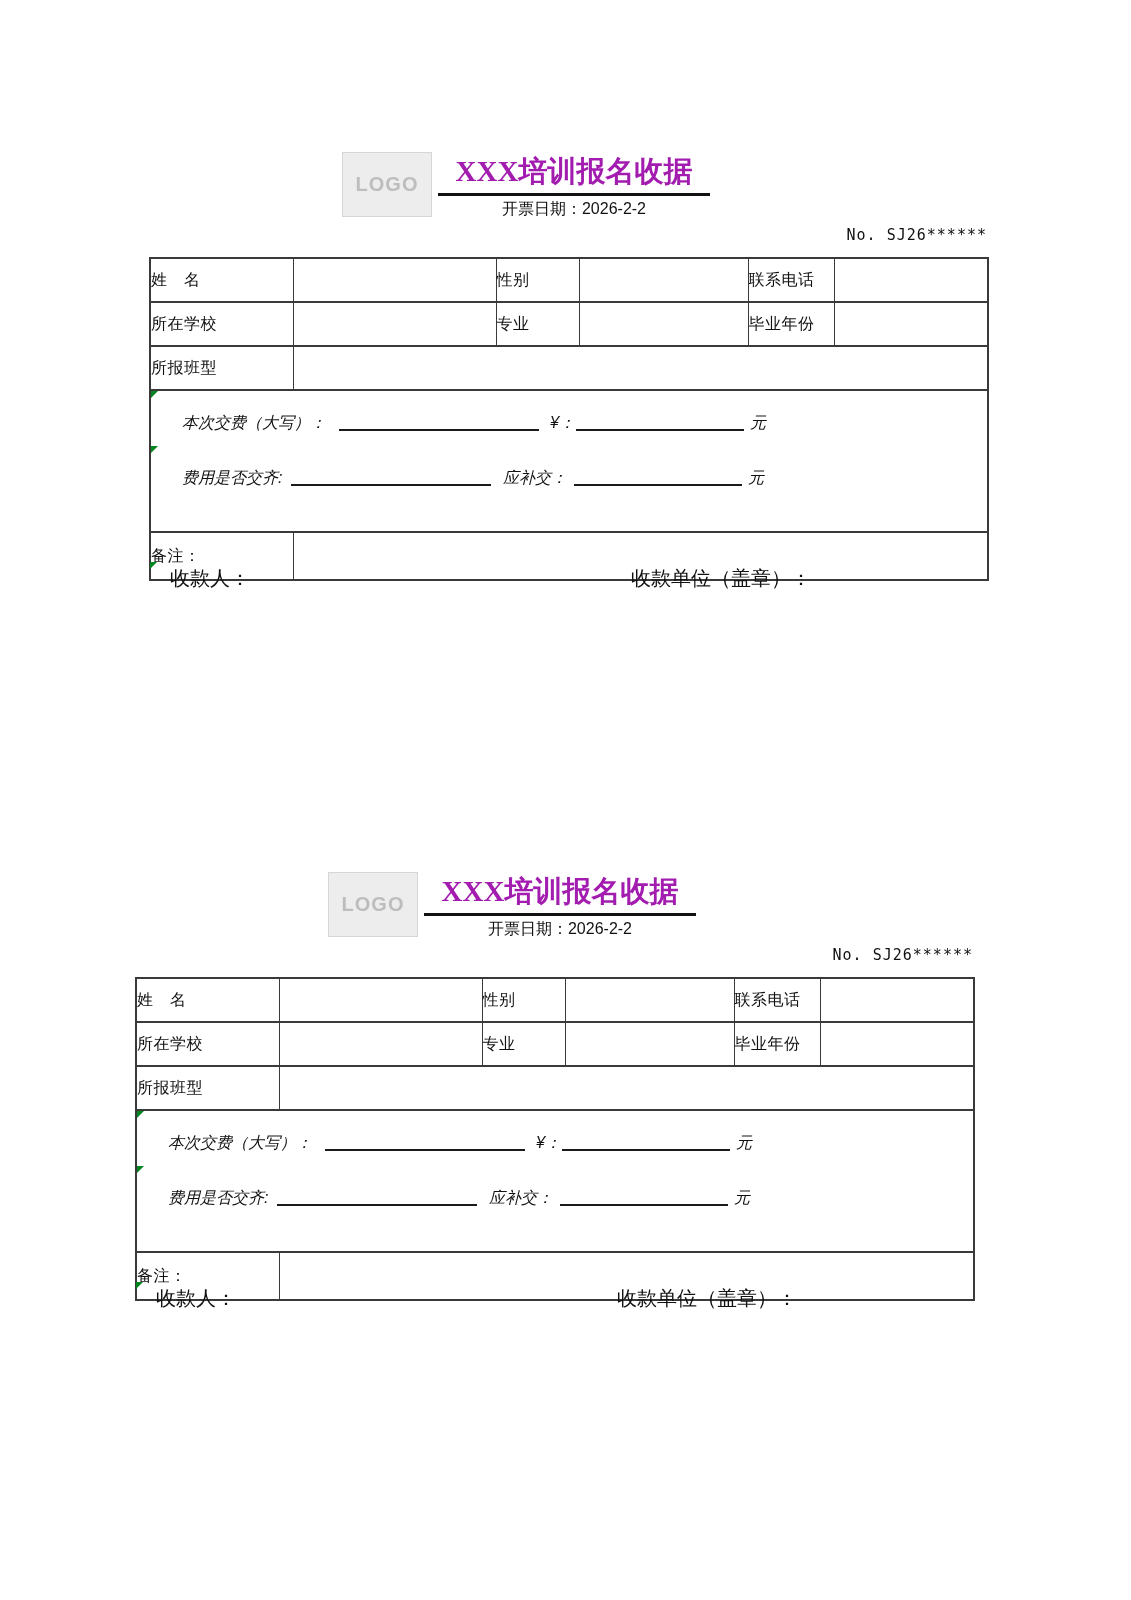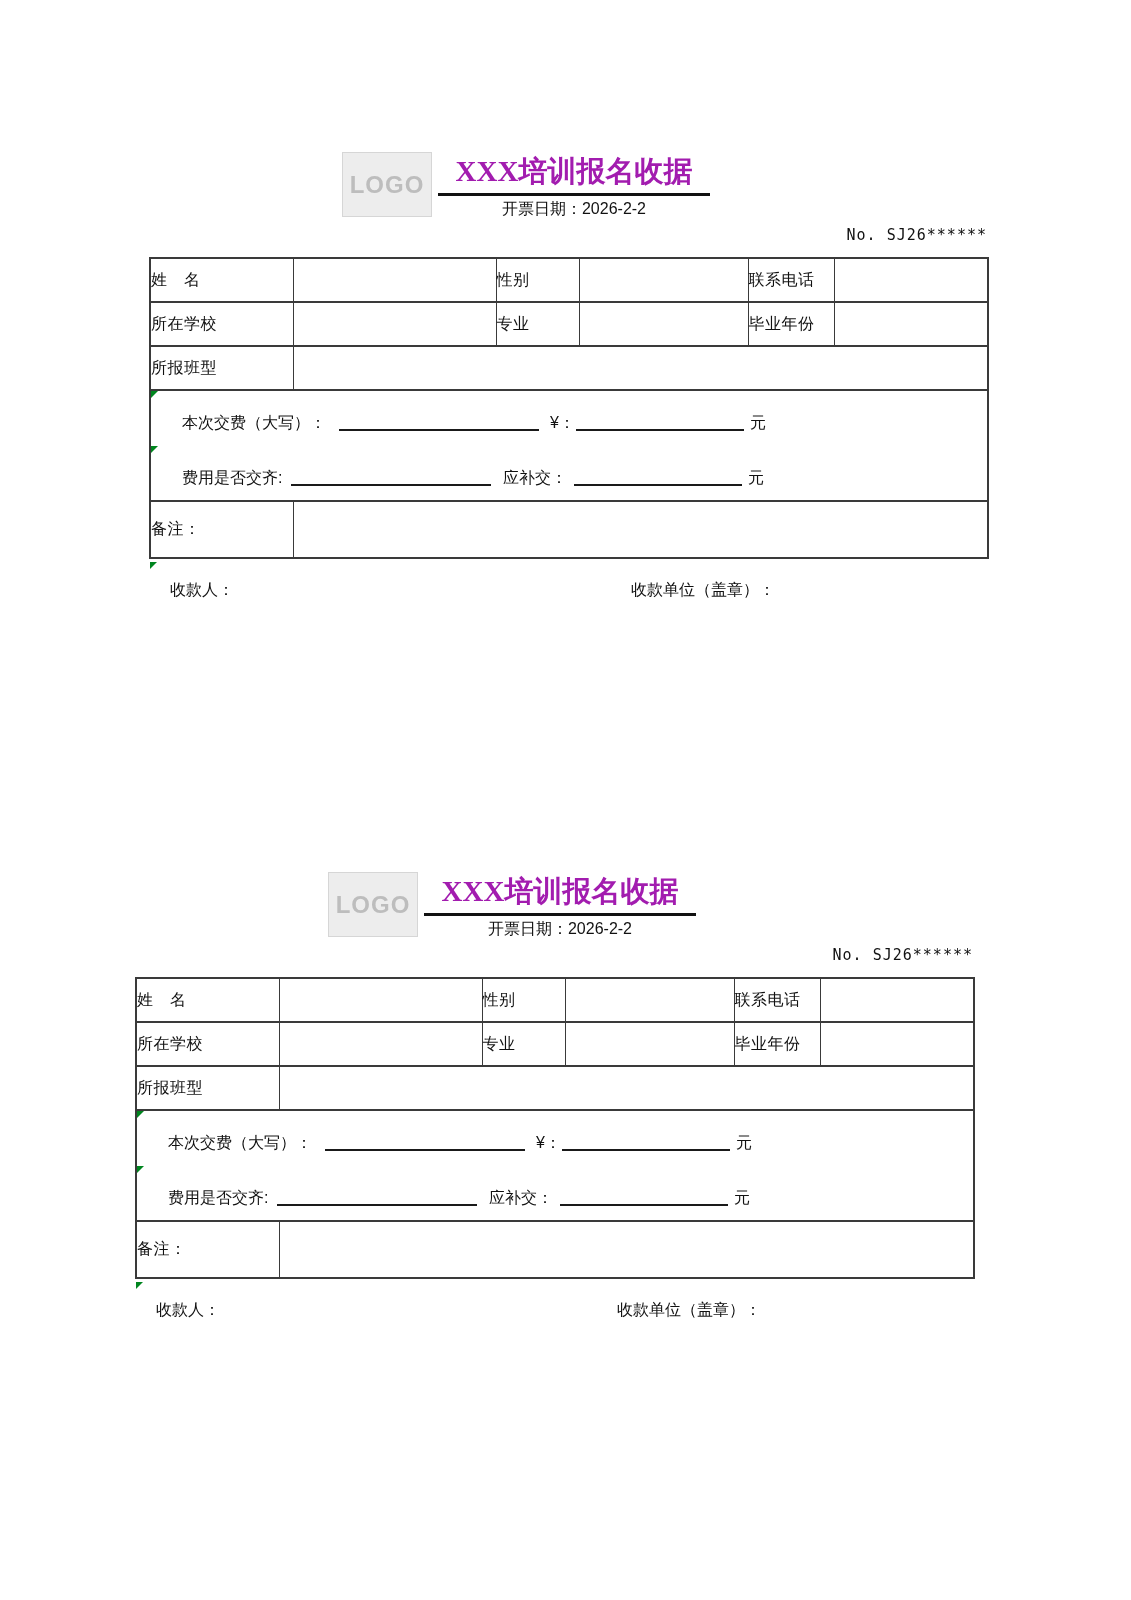--- a/index.html
+++ b/index.html
@@ -8,21 +8,21 @@
     overflow:hidden;
     font-family:"Liberation Sans", sans-serif;color:#111;
   }
   .receipt{position:absolute;width:840px;height:480px;}
 
   
   .logo-box{
     position:absolute;left:193px;top:4px;width:88px;height:63px;
     background:#ededed;border:1px solid #d6d6d6;
     display:flex;align-items:center;justify-content:center;
-    font-weight:bold;font-size:24px;letter-spacing:1px;color:#bdbdbd;text-align:right;
+    font-weight:bold;font-size:20px;letter-spacing:1px;color:#bdbdbd;text-align:right;
   }
   .title-block{position:absolute;left:289px;top:4px;width:272px;text-align:center;}
   .title{
     margin:0;font-family:"Liberation Serif", serif;font-weight:bold;
     font-size:29px;line-height:38px;white-space:nowrap;
     border-bottom:3px solid #111;padding-bottom:3px;color:#a21caf;
   }
   .date-line{margin-top:3px;font-size:16px;white-space:nowrap;}
   .no-line{
     position:absolute;top:78px;right:2px;
@@ -34,22 +34,22 @@
     position:absolute;left:0;top:109px;width:838px;
     border-collapse:collapse;table-layout:fixed;
     border:2px solid #3a3a3a;
   }
   table.grid td{
     border:1px solid #3a3a3a;border-top-width:2px;border-bottom-width:2px;
     font-size:16px;padding:0;vertical-align:middle;
   }
   td.lbl{text-align:left;letter-spacing:0.5px;}
   tr.r{height:44px;}
-  tr.pay{height:111px;}
-  tr.remark{height:57px;}
+  tr.pay{height:142px;font-style:italic;}
+  tr.remark{height:48px;}
   td.pay-cell{position:relative;}
 
   .payline{position:absolute;left:0;right:0;height:27px;}
   .payline .pl{position:absolute;bottom:0;white-space:nowrap;font-size:16px;}
   .payline .fill{position:absolute;bottom:3px;height:0;border-bottom:2px solid #1a1a1a;}
   .p1{top:16px;}
   .p2{top:71px;text-align:right;}
   .p1 .lab{left:31px;}   .p1 .u1{left:188px;width:200px;}
   .p1 .cur{left:399px;}  .p1 .u2{left:425px;width:168px;}  .p1 .yuan{left:599px;}
   .p2 .lab{left:31px;}   .p2 .u1{left:140px;width:200px;}
@@ -58,21 +58,21 @@
   
   .corner-marker{
     position:absolute;width:0;height:0;
     border-top:7px solid #00851f;border-right:7px solid transparent;
   }
   .cm-a{left:0;top:0;}
   .cm-b{left:0;top:55px;}
   .cm-below{left:1px;top:414px;}
 
   
-  .footer-line{position:absolute;left:0;right:0;top:432px;height:22px;font-size:16px;}
+  .footer-line{position:absolute;left:0;right:0;top:417px;height:22px;font-size:20px;}
   .footer-line span{position:absolute;top:0;white-space:nowrap;}
   .payee{left:21px;}
   .seal{left:482px;}
 </style>
 </head>
 <body>
 
 <section class="receipt" style="left:149px;top:148px;">
   <div class="logo-box">
     <span>LOGO</span>

